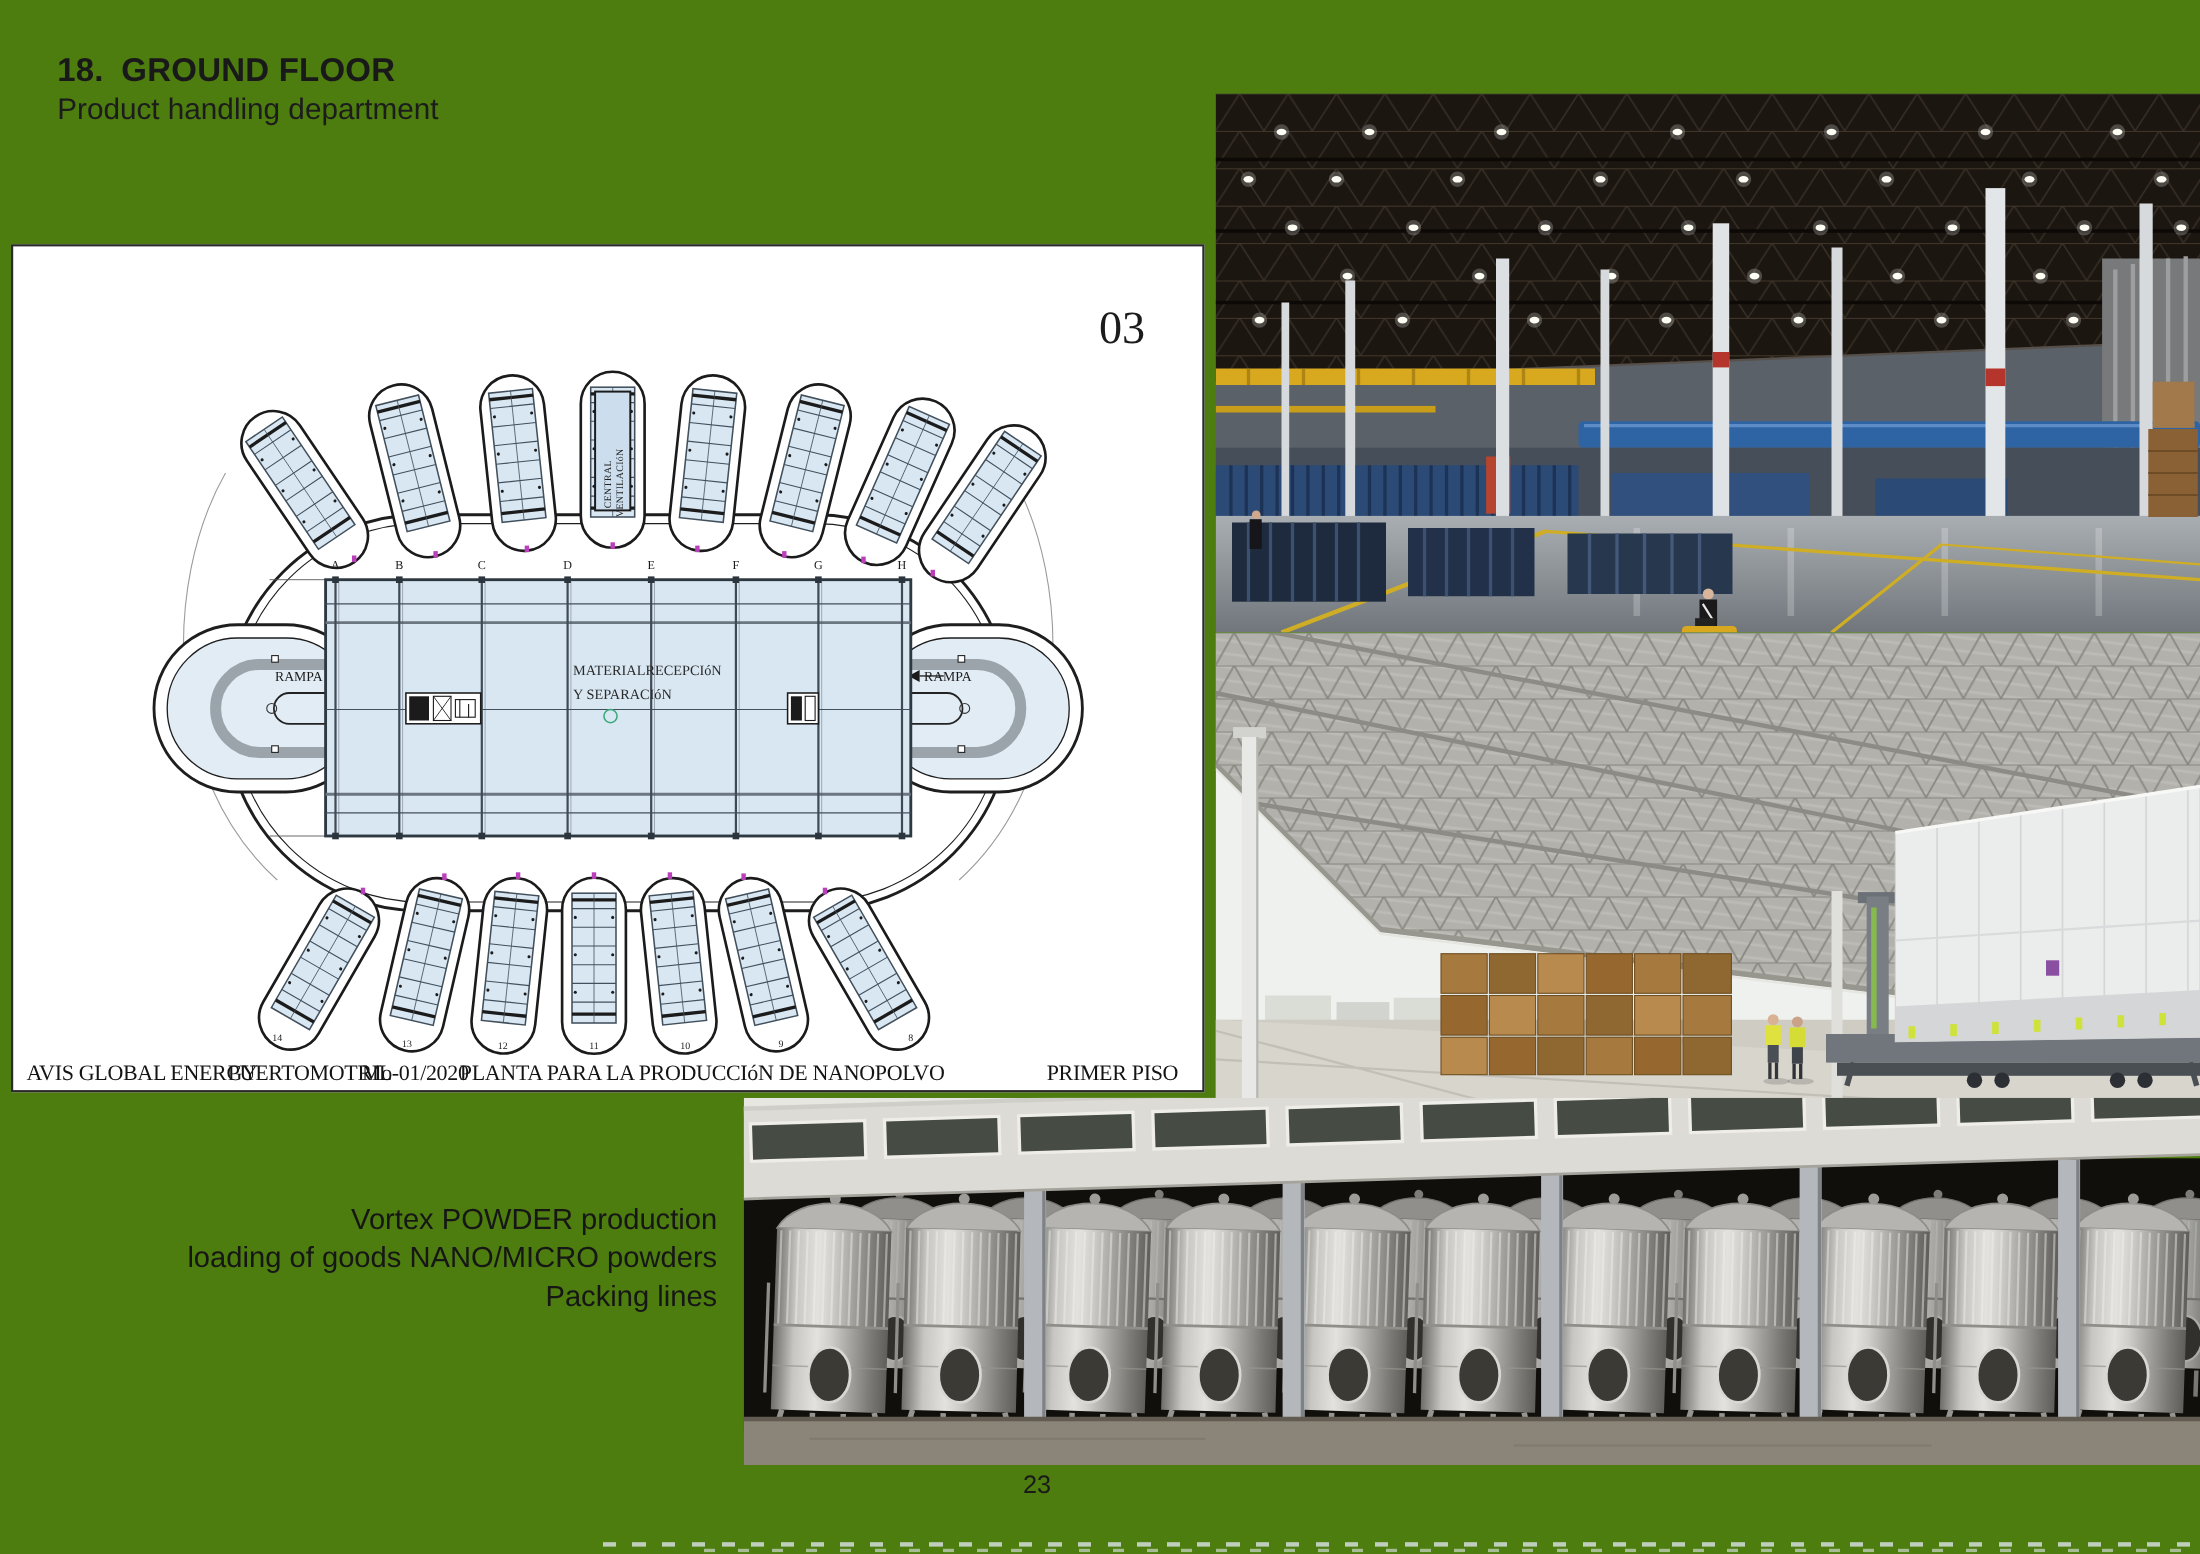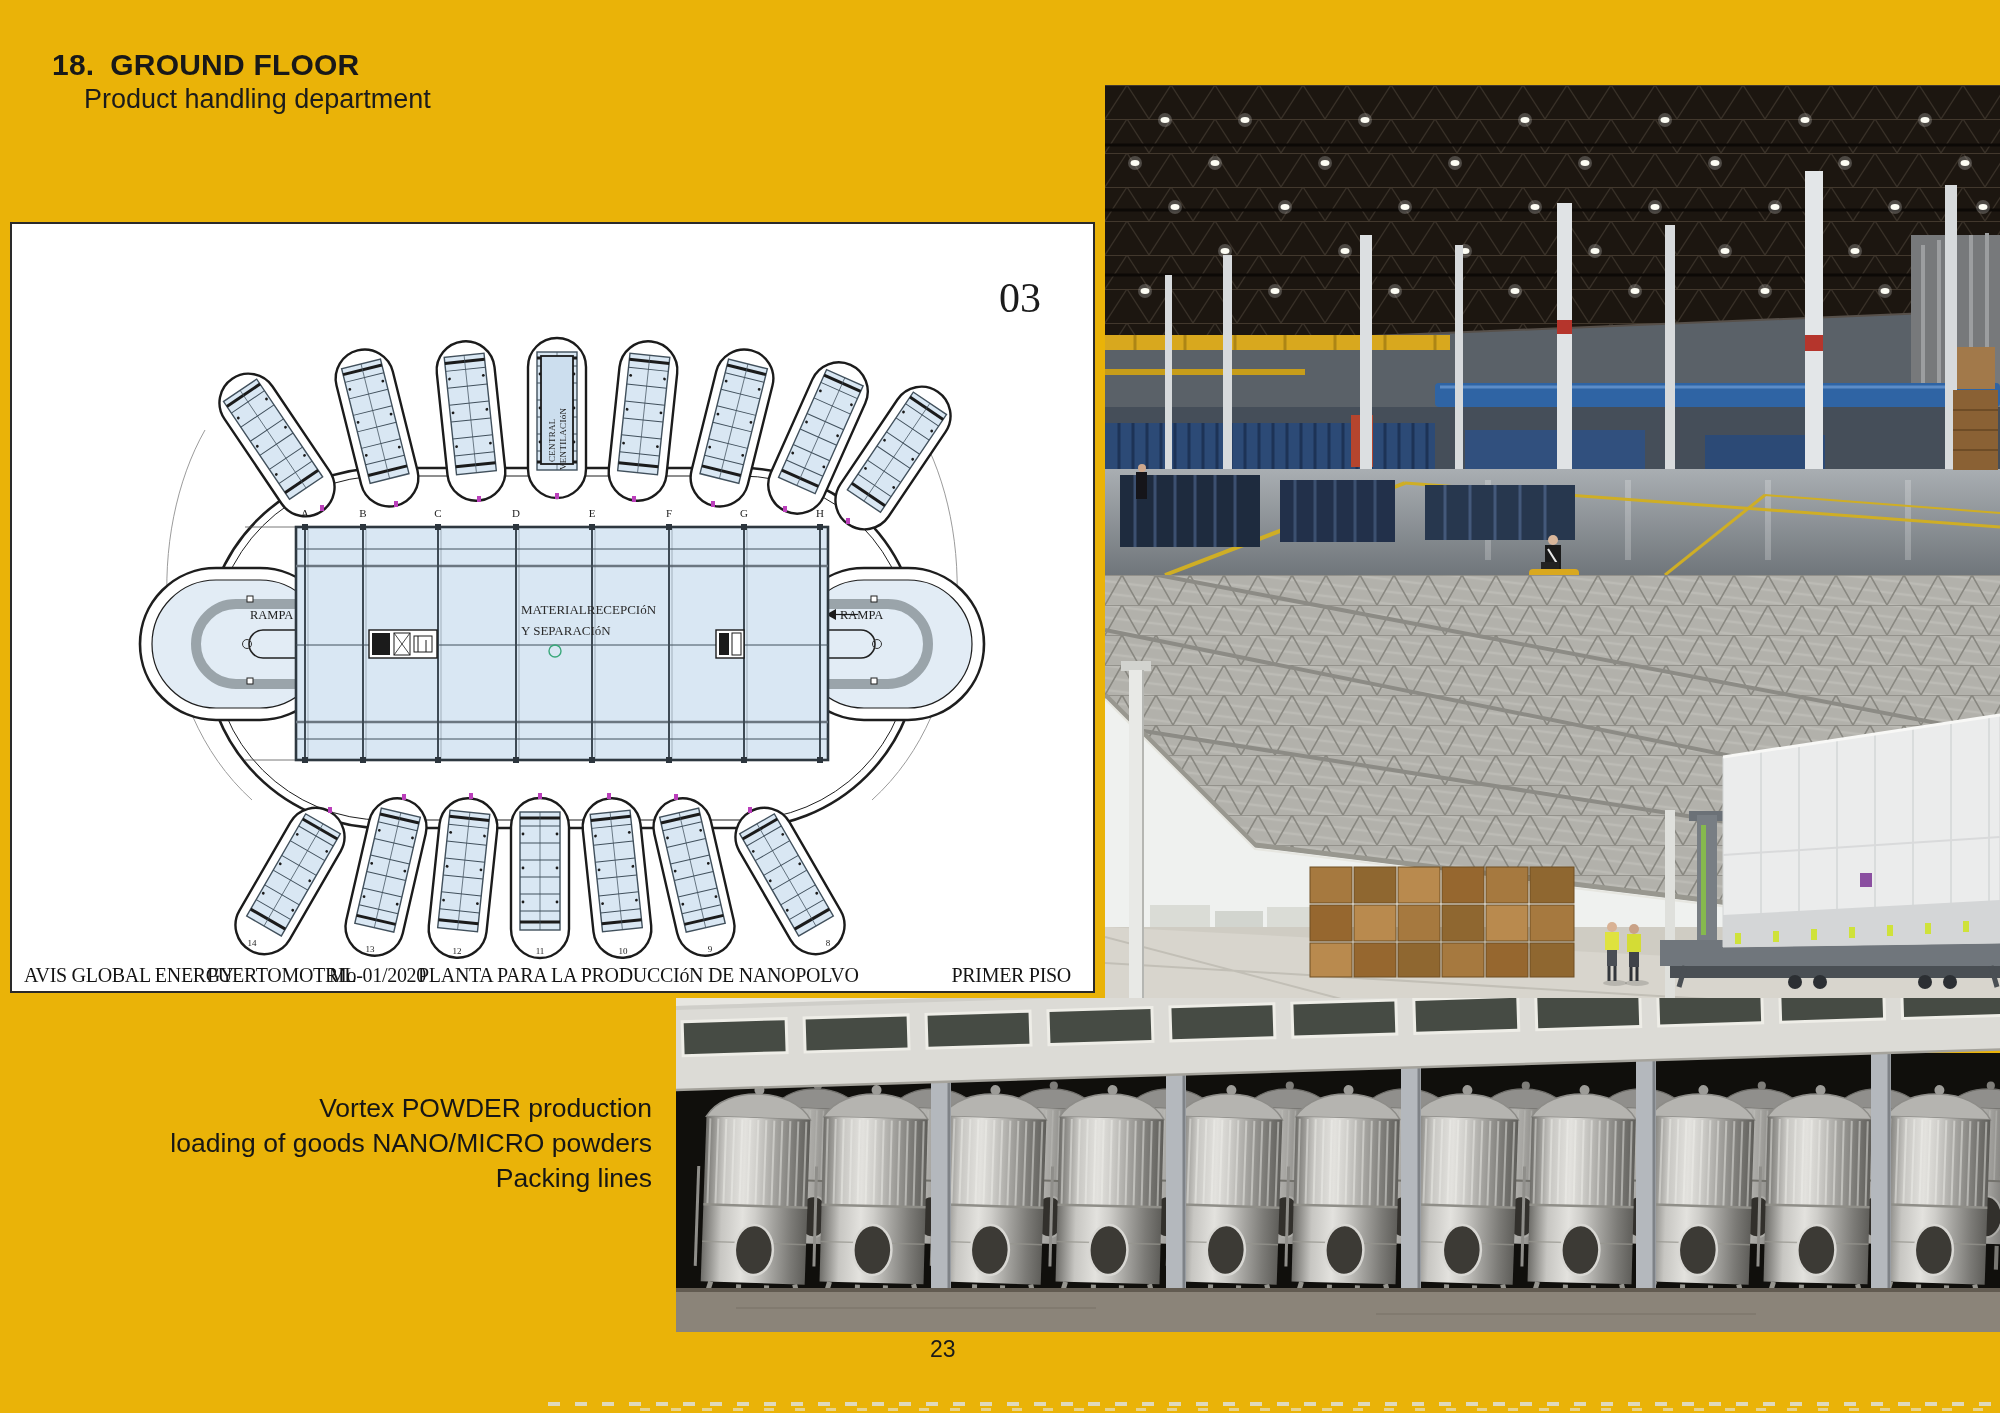--- a/index.html
+++ b/index.html
@@ -1,20 +1,20 @@
 <!DOCTYPE html>
 <html><head>
 <meta charset="utf-8">
 <style>
   html,body{margin:0;padding:0;background:#ffffff;}
-  .page{position:relative;width:2000px;height:1413px;background:#eab308;overflow:hidden;
+  .page{position:relative;width:2000px;height:1413px;background:#4d7c0f;overflow:hidden;
         font-family:"Liberation Sans",sans-serif;}
   .heading{position:absolute;left:52px;top:48px;font-size:30px;font-weight:bold;color:#191919;letter-spacing:0.2px;}
   .heading .hnum{margin-right:16px;}
-  .subtitle{position:absolute;left:52px;top:84px;font-size:27px;color:#1c1c1c;margin-left:32px;}
+  .subtitle{position:absolute;left:52px;top:84px;font-size:27px;color:#1c1c1c;}
   .plan-box{position:absolute;left:10px;top:222px;width:1085px;height:771px;background:#ffffff;
             border:2px solid #2a2a2a;box-sizing:border-box;}
   .plan-box svg{position:absolute;left:-2px;top:-2px;}
   .photo{position:absolute;overflow:hidden;}
   .photo svg{display:block;}
   .photo1{left:1105px;top:85px;width:895px;height:490px;}
   .photo2{left:1105px;top:575px;width:895px;height:425px;}
   .photo3{left:676px;top:998px;width:1324px;height:334px;}
   .captions{position:absolute;left:150px;top:1091px;width:502px;text-align:right;
             font-size:26.5px;line-height:35px;color:#161616;}

